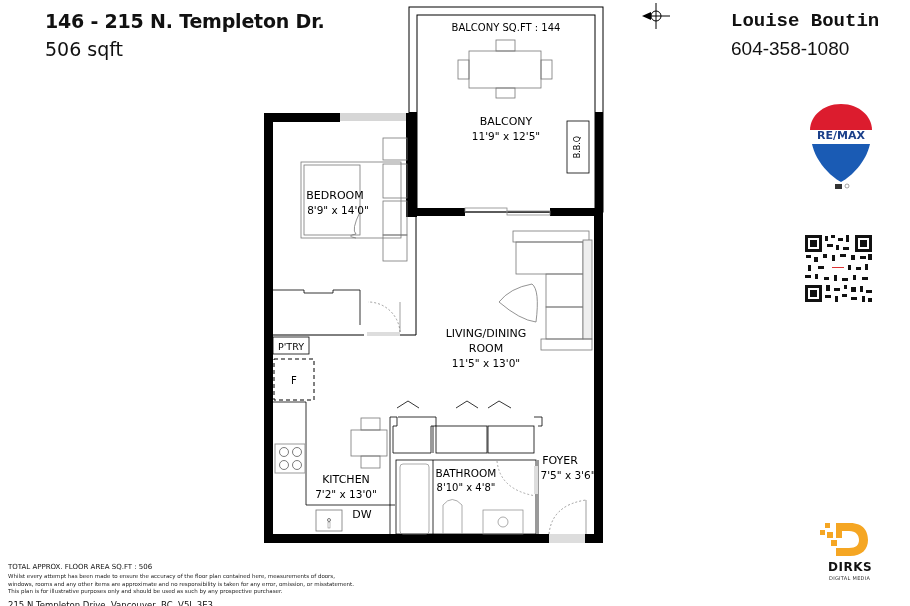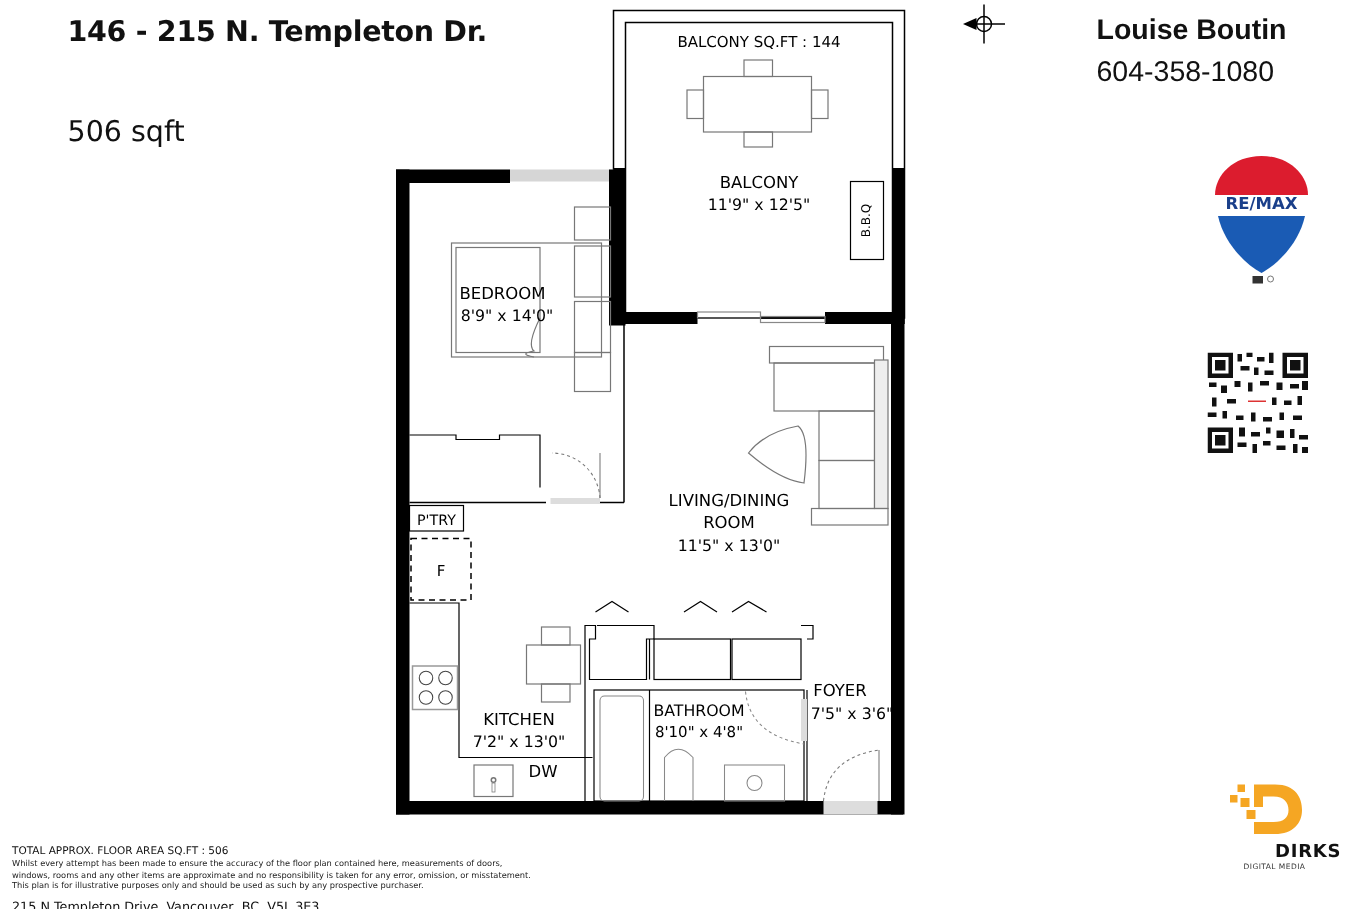--- a/index.html
+++ b/index.html
@@ -1,26 +1,26 @@
 <!DOCTYPE html>
 <html><head>
 <meta charset="utf-8">
 <style>
   html,body{margin:0;padding:0;background:#fff;}
   body{width:910px;height:606px;position:relative;overflow:hidden;font-family:"DejaVu Sans",sans-serif;color:#111;}
   .abs{position:absolute;}
   .hdr-title{left:45px;top:10px;font-size:19px;font-weight:bold;letter-spacing:-0.2px;font-family:"DejaVu Sans",sans-serif;}
-  .hdr-sub{left:45px;top:38px;font-size:19px;font-family:"DejaVu Sans",sans-serif;margin-top:39px;}
-  .agent-name{left:731px;top:10px;font-size:19px;font-weight:bold;font-family:Liberation Sans, sans-serif;}
+  .hdr-sub{left:45px;top:38px;font-size:19px;font-family:"DejaVu Sans",sans-serif;}
+  .agent-name{left:731px;top:10px;font-size:19px;font-weight:bold;font-family:Liberation Mono, monospace;}
   .agent-phone{left:731px;top:38px;font-size:19px;font-family:Liberation Sans, sans-serif;}
   .footer-addr{left:8px;top:552px;font-size:8.5px;margin-top:48px;}
   .footer-area{left:8px;top:563px;font-size:7px;}
   .footer-disc{left:8px;top:573px;font-size:5.5px;line-height:7.5px;width:370px;color:#222;}
   svg text{font-family:"DejaVu Sans",sans-serif;}
-  .dirks-word{left:850px;top:560px;font-size:12px;font-weight:bold;letter-spacing:0.5px;}
+  .dirks-word{left:828px;top:560px;font-size:12px;font-weight:bold;letter-spacing:0.5px;}
   .dirks-sub{left:829px;top:575px;font-size:5px;letter-spacing:0.3px;color:#333;}
 </style>
 </head>
 <body>
 
 <div class="abs hdr-title">146 - 215 N. Templeton Dr.</div>
 <div class="abs hdr-sub">506 sqft</div>
 <div class="abs agent-name">Louise Boutin</div>
 <div class="abs agent-phone">604-358-1080</div>
 

